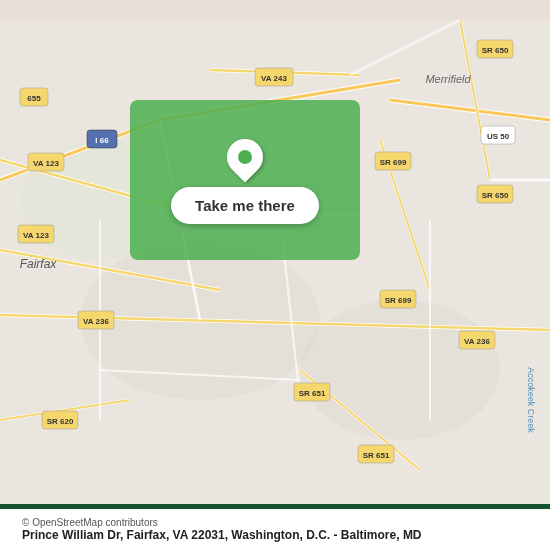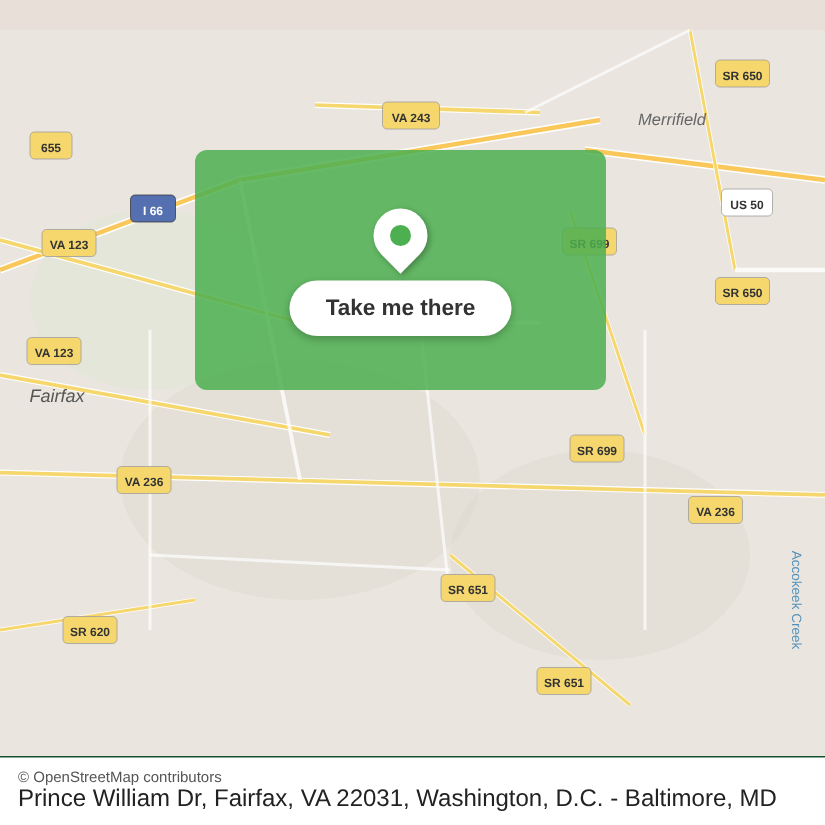--- a/index.html
+++ b/index.html
@@ -27,21 +27,21 @@
       left: 0;
       width: 100%;
       height: 100%;
     }
 
     
     .green-overlay {
       position: absolute;
       top: 100px;
       left: 130px;
-      width: 274px;
+      width: 230px;
       height: 160px;
       background-color: rgba(76, 175, 80, 0.85);
       border-radius: 8px;
       display: flex;
       flex-direction: column;
       align-items: center;
       justify-content: center;
       gap: 10px;
     }
 
@@ -87,43 +87,43 @@
       white-space: nowrap;
     }
 
     
     .bottom-bar {
       position: absolute;
       bottom: 0;
       left: 0;
       width: 100%;
       background-color: #ffffff;
-      padding: 8px 12px;
+      padding: 8px 22px;
       display: flex;
       align-items: flex-start;
       justify-content: space-between;
-      border-top: 1px solid #14532d;
+      border-top: 5px solid #14532d;
       min-height: 44px;
     }
 
     .bottom-left {
       display: flex;
       flex-direction: column;
       flex: 1;
     }
 
     .osm-credit {
       font-size: 10px;
       color: #555;
     }
 
     .address-text {
-      font-size: 16px;
+      font-size: 12px;
       color: #222;
-      font-weight: 400;
+      font-weight: 700;
     }
 
     .moovit-logo {
       display: flex;
       align-items: center;
       gap: 4px;
       flex-shrink: 0;
     }
 
     .moovit-text {

